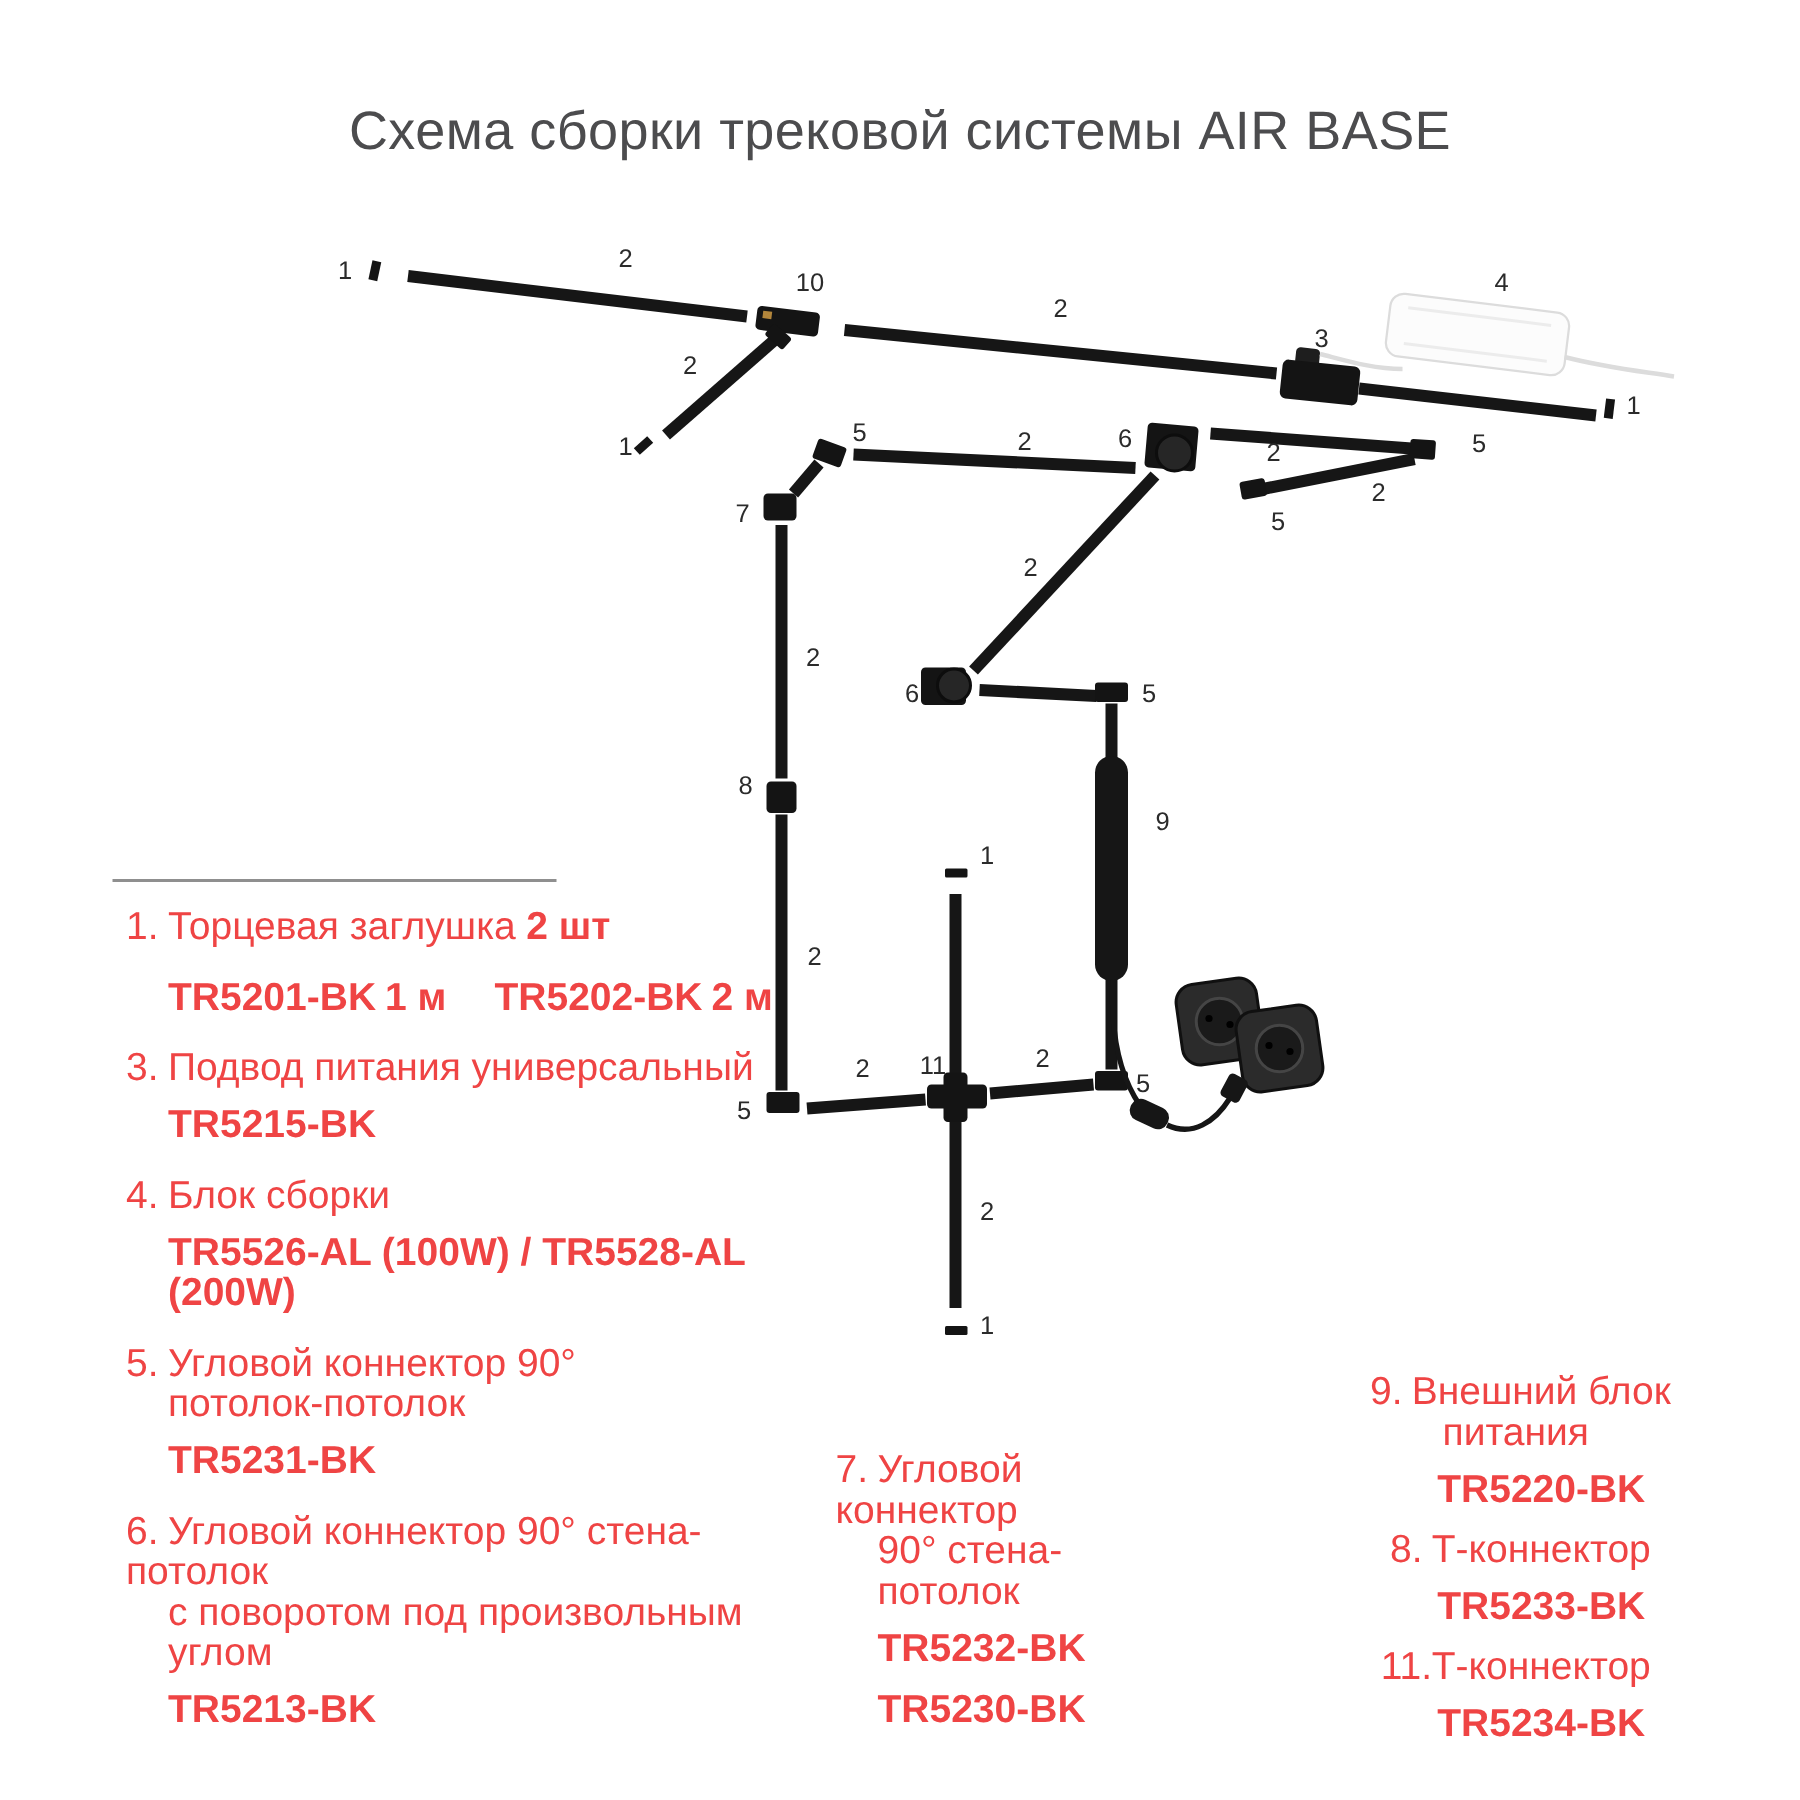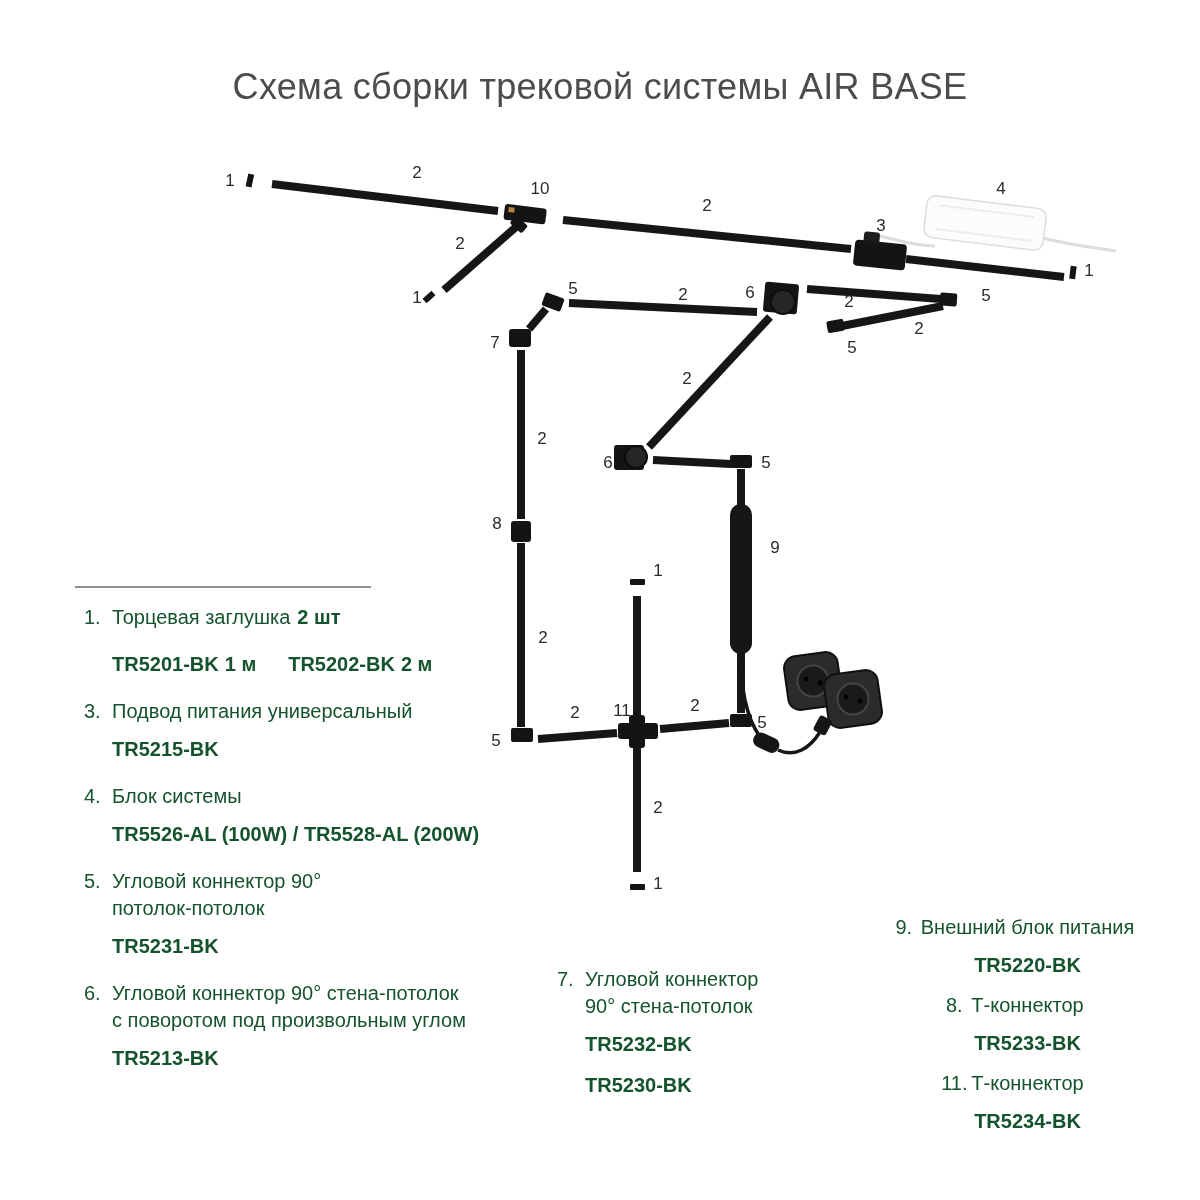--- a/index.html
+++ b/index.html
@@ -3,21 +3,21 @@
 <meta charset="utf-8">
 <style>
   html,body{margin:0;padding:0;background:#ffffff;}
   .page{position:relative;width:1200px;height:1200px;background:#fff;
         font-family:"Liberation Sans",sans-serif;overflow:hidden;}
   .title{position:absolute;top:66px;left:0;width:100%;text-align:center;
          font-size:36px;font-weight:400;color:#4c4c4e;letter-spacing:.3px;margin:0;}
   svg.diagram{position:absolute;top:0;left:0;}
   .callout{font-size:17px;fill:#2b2b2b;font-weight:500;}
   .divider{position:absolute;left:75px;top:586px;width:296px;height:2px;background:#8f8f8f;}
-  .legend{position:absolute;color:#14532d;font-size:20px;line-height:27px;}
+  .legend{position:absolute;color:#ef4444;font-size:26px;line-height:27px;}
   .col-left{left:84px;top:604px;width:455px;}
   .col-mid{left:545px;top:966px;width:240px;margin-left:12px;}
   .col-right{left:868px;top:914px;width:285px;}
   .item{margin-bottom:20px;}
   .col-mid .item{margin-bottom:14px;}
   .col-right .item{margin-bottom:13px;text-align:center;}
   .num{display:inline-block;width:28px;}
   .col-right .num{width:34px;}
   .cont{padding-left:28px;}
   .code{padding-left:28px;margin-top:11px;font-weight:bold;}
@@ -164,21 +164,21 @@
       <div class="ln"><span class="num">1.</span><span>Торцевая заглушка</span><span class="b2">2 шт</span></div>
     </div>
     <div class="item">
       <div class="code"><span>TR5201-BK</span><span class="sz">1 м</span><span class="gap">TR5202-BK</span><span class="sz">2 м</span></div>
     </div>
     <div class="item">
       <div class="ln"><span class="num">3.</span><span>Подвод питания универсальный</span></div>
       <div class="code"><span>TR5215-BK</span></div>
     </div>
     <div class="item">
-      <div class="ln"><span class="num">4.</span><span>Блок системы</span></div>
+      <div class="ln"><span class="num">4.</span><span>Блок сборки</span></div>
       <div class="code"><span>TR5526-AL (100W) / TR5528-AL (200W)</span></div>
     </div>
     <div class="item">
       <div class="ln"><span class="num">5.</span><span>Угловой коннектор 90°</span></div>
       <div class="ln cont">потолок-потолок</div>
       <div class="code"><span>TR5231-BK</span></div>
     </div>
     <div class="item">
       <div class="ln"><span class="num">6.</span><span>Угловой коннектор 90° стена-потолок</span></div>
       <div class="ln cont">с поворотом под произвольным углом</div>

